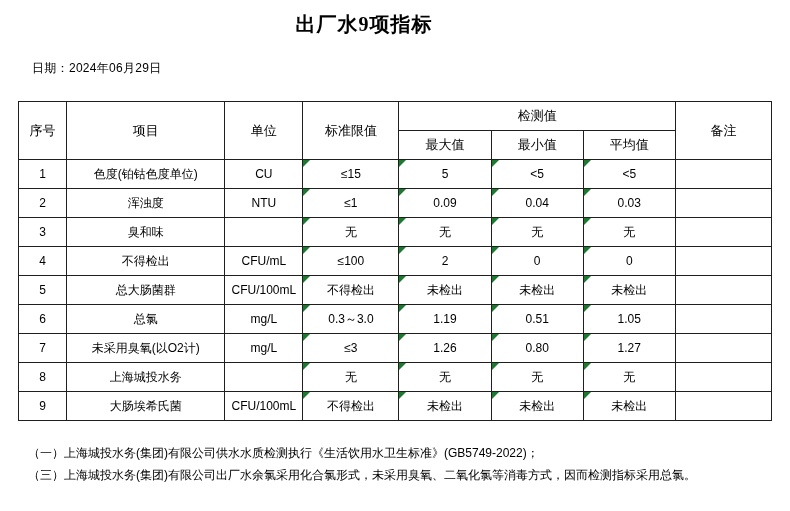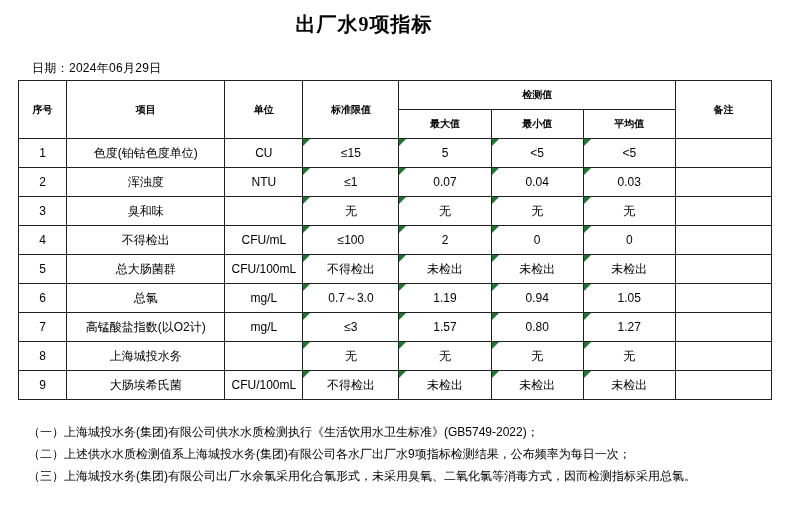--- a/index.html
+++ b/index.html
@@ -25,42 +25,42 @@
     text-align: center;
     font-size: 20px;
     font-weight: bold;
     letter-spacing: 1px;
     padding-top: 11px;
     padding-bottom: 0;
     font-family: "Liberation Serif", serif;
   }
   .date-line {
     font-size: 12px;
-    margin: 22px 0 3px 32px;
+    margin: 22px 0 24px 32px;
     letter-spacing: 0.3px;
   }
   table.report {
     border-collapse: collapse;
     margin-left: 18px;
     width: 754px;
     table-layout: fixed;
     font-size: 12px;
   }
   table.report th, table.report td {
     border: 1px solid #1f1f1f;
     padding: 0;
     height: 28px;
     text-align: center;
     vertical-align: middle;
     font-weight: normal;
     position: relative;
   }
   table.report th {
-    font-weight: bold;
-    font-size: 10px;
+    font-weight: normal;
+    font-size: 13px;
   }
   .cell-left {
     text-align: left;
     padding-left: 8px;
   }
   .corner-mark::before {
     content: "";
     position: absolute;
     left: 0;
     top: 0;
@@ -135,21 +135,21 @@
         <td class="corner-mark">5</td>
         <td class="corner-mark">&lt;5</td>
         <td class="corner-mark">&lt;5</td>
         <td></td>
       </tr>
       <tr>
         <td>2</td>
         <td class="cell-left">浑浊度</td>
         <td class="cell-left">NTU</td>
         <td class="cell-left corner-mark">≤1</td>
-        <td class="corner-mark">0.07</td>
+        <td class="corner-mark">0.09</td>
         <td class="corner-mark">0.04</td>
         <td class="corner-mark">0.03</td>
         <td></td>
       </tr>
       <tr>
         <td>3</td>
         <td class="cell-left">臭和味</td>
         <td class="cell-left"></td>
         <td class="cell-left corner-mark">无</td>
         <td class="corner-mark">无</td>
@@ -174,32 +174,32 @@
         <td class="cell-left corner-mark">不得检出</td>
         <td class="corner-mark">未检出</td>
         <td class="corner-mark">未检出</td>
         <td class="corner-mark">未检出</td>
         <td></td>
       </tr>
       <tr>
         <td>6</td>
         <td class="cell-left">总氯</td>
         <td class="cell-left">mg/L</td>
-        <td class="cell-left corner-mark">0.7～3.0</td>
+        <td class="cell-left corner-mark">0.3～3.0</td>
         <td class="corner-mark">1.19</td>
-        <td class="corner-mark">0.94</td>
+        <td class="corner-mark">0.51</td>
         <td class="corner-mark">1.05</td>
         <td></td>
       </tr>
       <tr>
         <td>7</td>
-        <td class="cell-left">高锰酸盐指数(以O2计)</td>
+        <td class="cell-left">未采用臭氧(以O2计)</td>
         <td class="cell-left">mg/L</td>
         <td class="cell-left corner-mark">≤3</td>
-        <td class="corner-mark">1.57</td>
+        <td class="corner-mark">1.26</td>
         <td class="corner-mark">0.80</td>
         <td class="corner-mark">1.27</td>
         <td></td>
       </tr>
       <tr>
         <td>8</td>
         <td class="cell-left">上海城投水务</td>
         <td class="cell-left"></td>
         <td class="cell-left corner-mark">无</td>
         <td class="corner-mark">无</td>
@@ -215,17 +215,16 @@
         <td class="corner-mark">未检出</td>
         <td class="corner-mark">未检出</td>
         <td class="corner-mark">未检出</td>
         <td></td>
       </tr>
     </tbody>
   </table>
 
   <div class="notes">
     <div class="note-item">（一）上海城投水务(集团)有限公司供水水质检测执行《生活饮用水卫生标准》(GB5749-2022)；</div>
-    <div class="note-item">（二）上述供水水质检测值系上海城投水务(集团)有限公司各水厂出厂水9项指标检测结果，公布频率为每日一次；</div>
     <div class="note-item">（三）上海城投水务(集团)有限公司出厂水余氯采用化合氯形式，未采用臭氧、二氧化氯等消毒方式，因而检测指标采用总氯。</div>
   </div>
 
 </div>
 
 </body></html>

